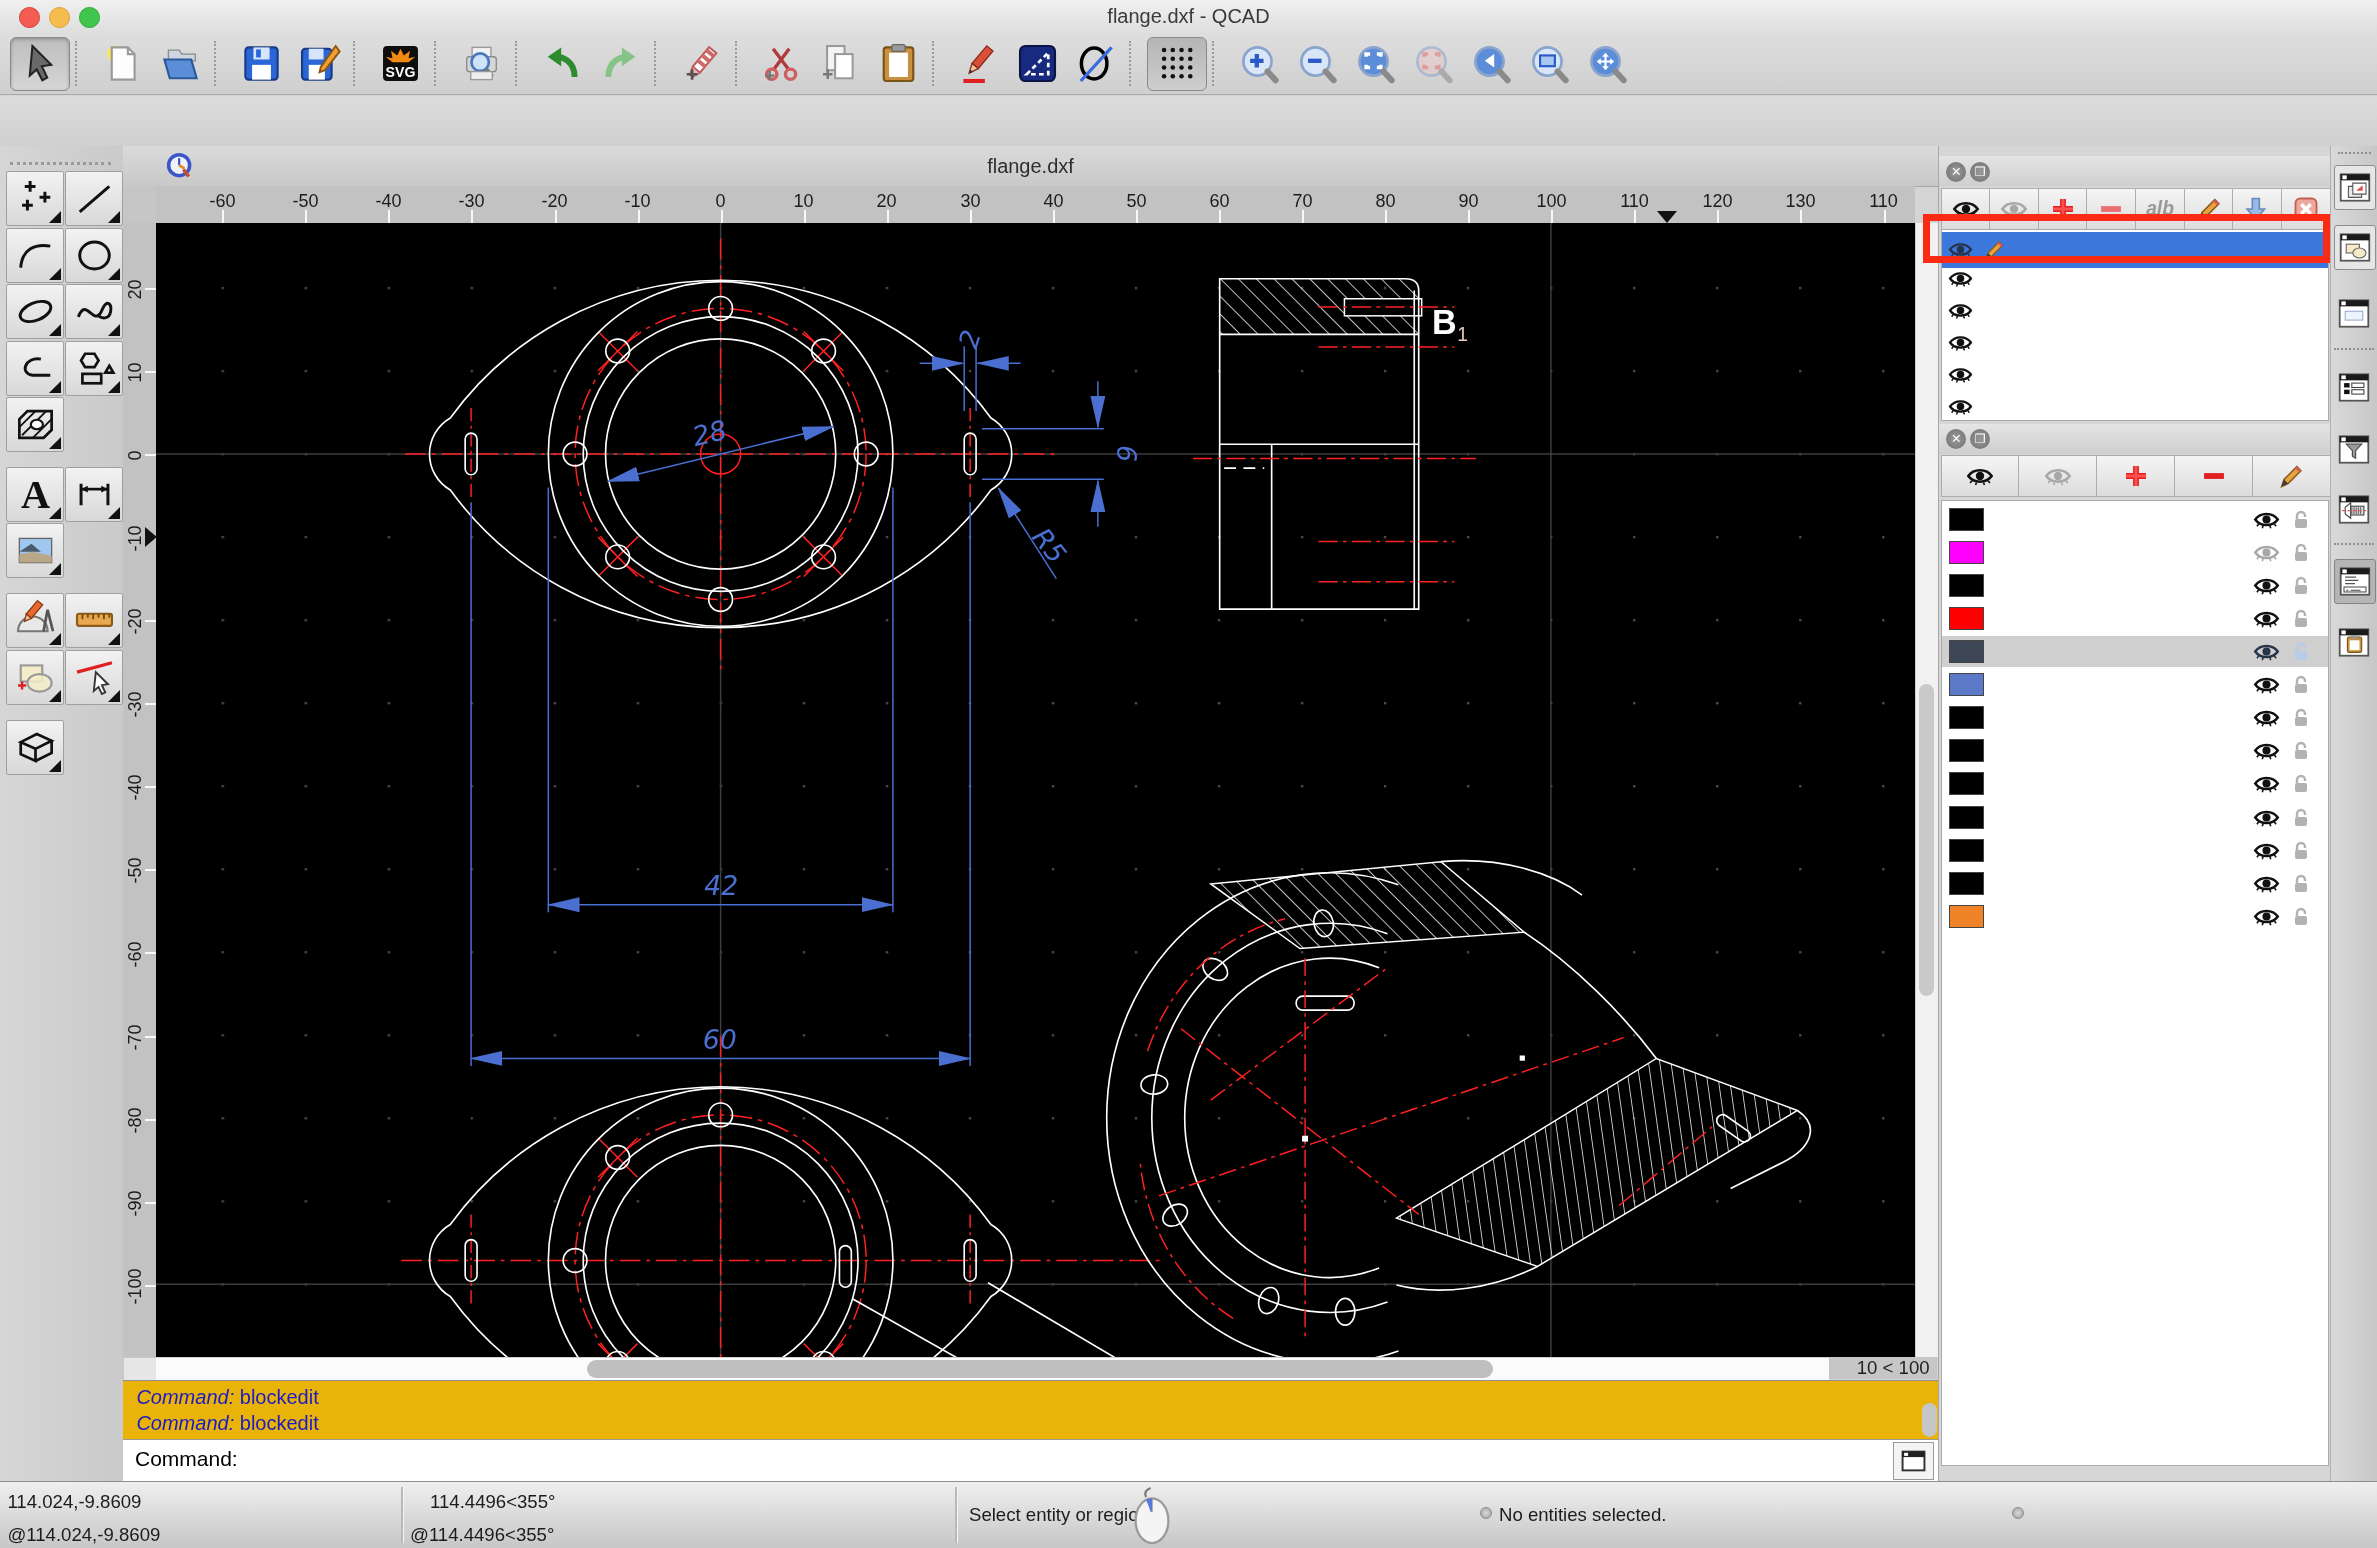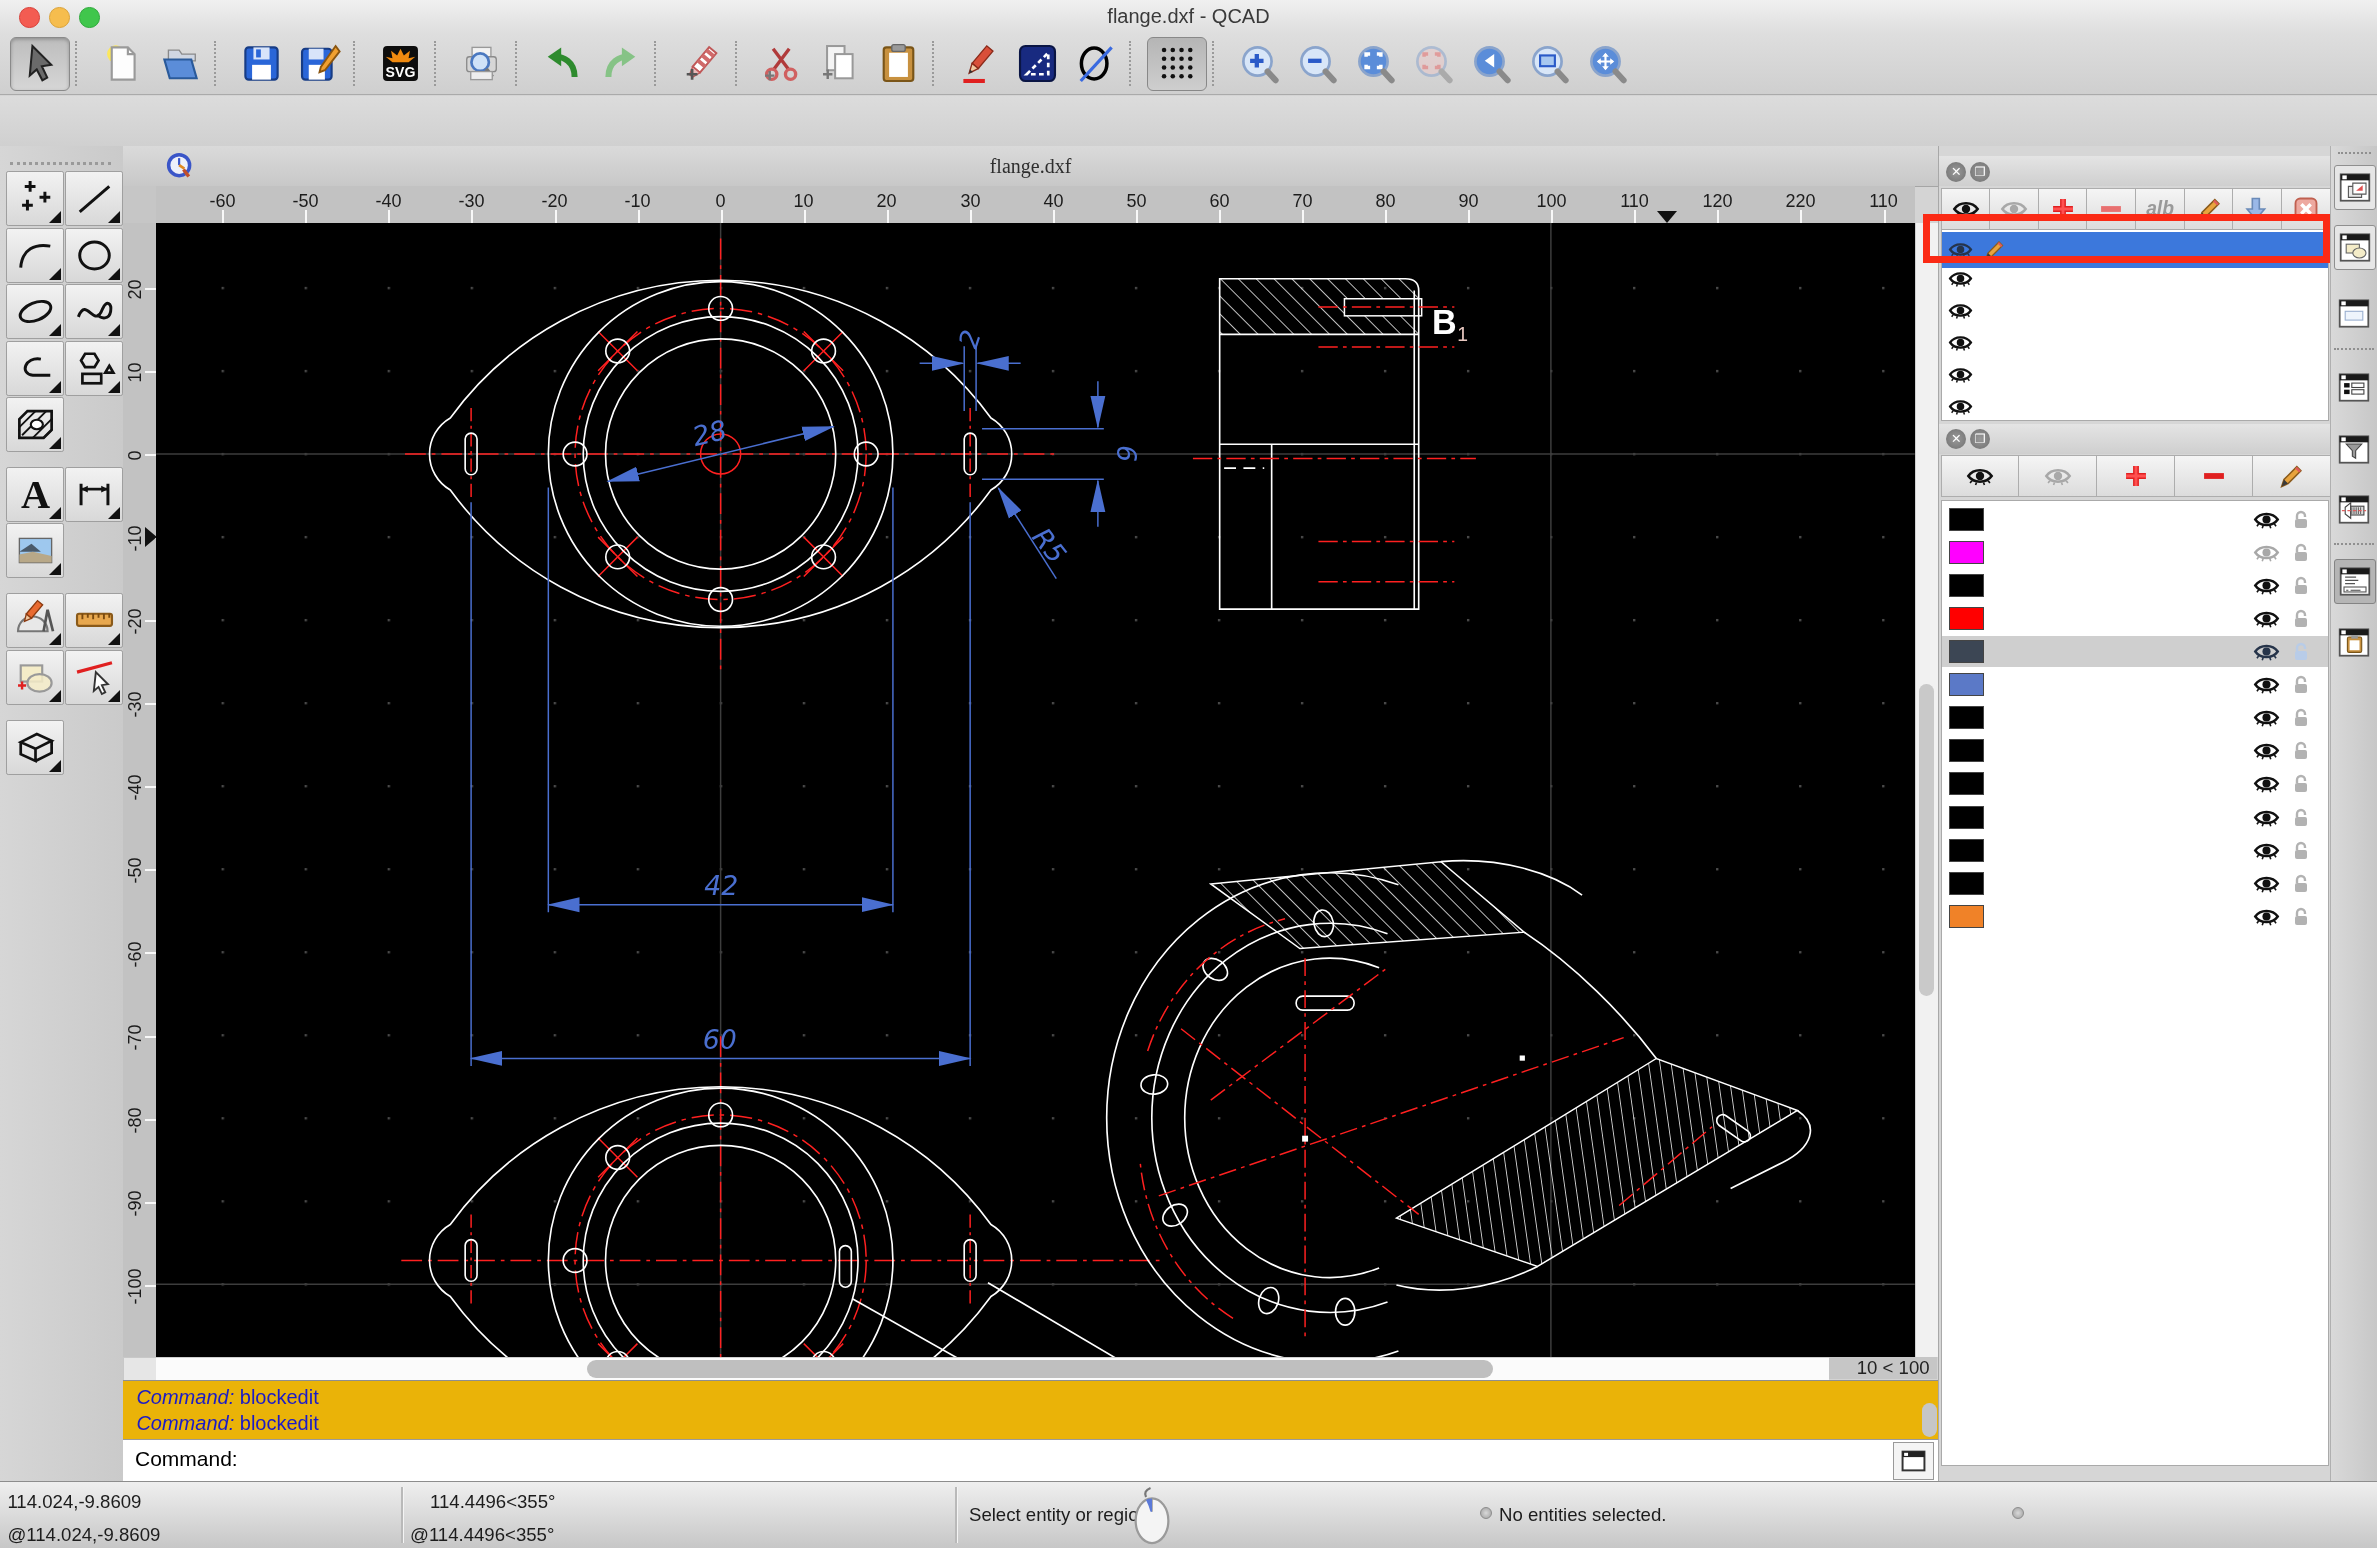--- a/index.html
+++ b/index.html
@@ -26,21 +26,21 @@
   #tool2-btn svg{width:34px;height:34px;}
   .hdots{border-top:2.2px dotted #999;}
   
   #left-dock{left:0;top:146px;width:123px;height:1335px;background:linear-gradient(90deg,#d6d6d6,#cacaca);border-right:1.5px solid #a8a8a8;}
   .pal-btn{position:absolute;width:56px;height:53px;background:linear-gradient(#f2f2f2,#d8d8d8);
            border:1.5px solid #9f9f9f;border-radius:2.2px;display:flex;align-items:center;justify-content:center;}
   .pal-btn svg{width:43px;height:43px;}
   .pal-corner{position:absolute;right:2.2px;bottom:2.2px;width:0;height:0;border-left:12px solid transparent;border-bottom:12px solid #111;}
   
   #mdi-titlebar{left:123px;top:146px;width:1815px;height:40px;background:linear-gradient(#dadada,#c8c8c8);border-bottom:1.5px solid #a5a5a5;}
-  #mdi-title{position:absolute;left:0;right:0;top:9px;text-align:center;font-size:20px;color:#2e2e2e;font-family:Liberation Serif, serif;}
+  #mdi-title{position:absolute;left:0;right:0;top:9px;text-align:center;font-size:20px;color:#2e2e2e;}
   #hruler{left:156px;top:186px;width:1759px;height:37px;background:#c2c2c2;overflow:hidden;}
   #vruler{left:123px;top:223px;width:33px;height:1134px;background:#c2c2c2;overflow:hidden;}
   #ruler-corner{left:123px;top:186px;width:33px;height:37px;background:#c6c6c6;}
   .rlab{position:absolute;font-size:18px;color:#1c1c1c;}
   .rtick{position:absolute;background:#f8f8f8;}
   #canvas-wrap{left:156px;top:223px;width:1759px;height:1134px;background:#000;overflow:hidden;}
   #vscroll{left:1915px;top:223px;width:22px;height:1134px;background:#f1f1f1;border-left:0.7px solid #cfcfcf;}
   #vscroll .thumb{position:absolute;left:3px;top:461px;width:15px;height:312px;border-radius:7.4px;background:#c9c9c9;}
   #hs-corner{left:123px;top:1357px;width:33px;height:22px;background:#e6e6e6;border:0.7px solid #c8c8c8;}
   #hscroll{left:156px;top:1357px;width:1673px;height:22px;background:#fbfbfb;border-top:0.7px solid #cfcfcf;}
@@ -477,21 +477,21 @@
       <div class="rlab" style="left: 1207px; top: 4.5px; width: 45px; text-align: center;">80</div>
       <div class="rtick" style="left: 1229px; top: 24px; width: 1.5px; height: 13.4px;"></div>
       <div class="rlab" style="left: 1290px; top: 4.5px; width: 45px; text-align: center;">90</div>
       <div class="rtick" style="left: 1312px; top: 24px; width: 1.5px; height: 13.4px;"></div>
       <div class="rlab" style="left: 1373px; top: 4.5px; width: 45px; text-align: center;">100</div>
       <div class="rtick" style="left: 1395px; top: 24px; width: 1.5px; height: 13.4px;"></div>
       <div class="rlab" style="left: 1456px; top: 4.5px; width: 45px; text-align: center;">110</div>
       <div class="rtick" style="left: 1478px; top: 24px; width: 1.5px; height: 13.4px;"></div>
       <div class="rlab" style="left: 1539px; top: 4.5px; width: 45px; text-align: center;">120</div>
       <div class="rtick" style="left: 1561px; top: 24px; width: 1.5px; height: 13.4px;"></div>
-      <div class="rlab" style="left: 1622px; top: 4.5px; width: 45px; text-align: center;">220</div>
+      <div class="rlab" style="left: 1622px; top: 4.5px; width: 45px; text-align: center;">130</div>
       <div class="rtick" style="left: 1644px; top: 24px; width: 1.5px; height: 13.4px;"></div>
       <div class="rlab" style="left: 1705px; top: 4.5px; width: 45px; text-align: center;">110</div>
       <div class="rtick" style="left: 1728px; top: 24px; width: 1.5px; height: 13.4px;"></div>
       <div class="pointer-mark" style="left: 1501px; top: 25px; border-left: 10.4px solid transparent; border-right: 10.4px solid transparent; border-top: 12px solid rgb(17, 17, 17);"></div>
     </div>
   <div id="vruler" class="abs">
       <div class="rlab" style="left: -10.4px; top: 56px; width: 45px; text-align: center; transform: rotate(-90deg);">20</div>
       <div class="rtick" style="left: 22px; top: 65px; width: 11px; height: 1.5px;"></div>
       <div class="rlab" style="left: -10.4px; top: 139px; width: 45px; text-align: center; transform: rotate(-90deg);">10</div>
       <div class="rtick" style="left: 22px; top: 148px; width: 11px; height: 1.5px;"></div>

